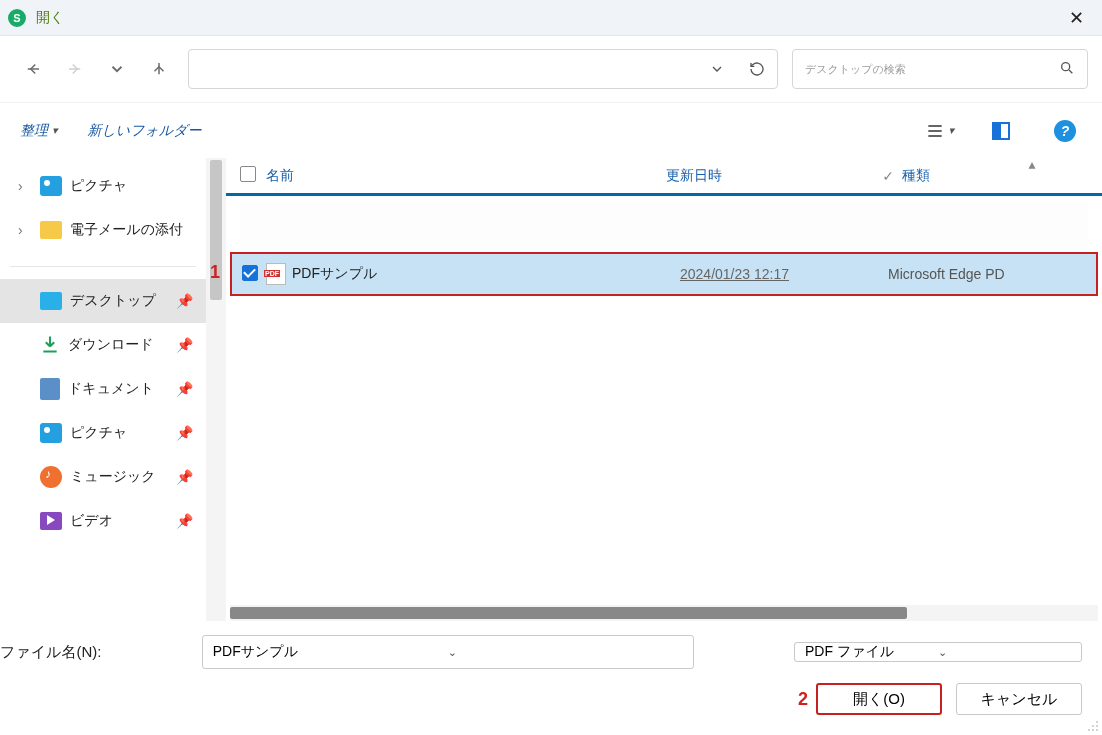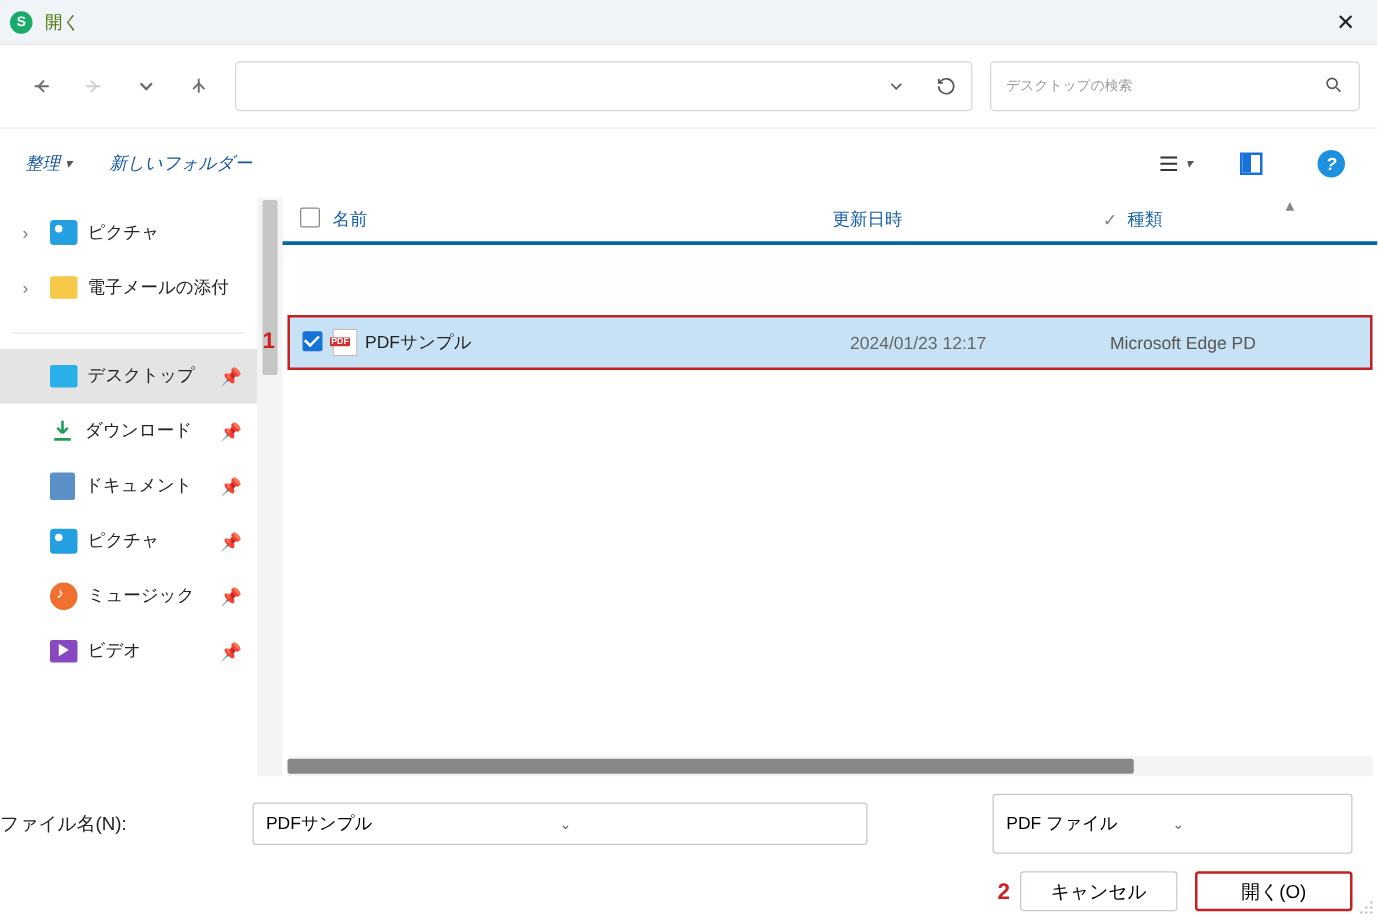--- a/index.html
+++ b/index.html
@@ -74,34 +74,34 @@
 
 .file-rows{flex:1;position:relative;}
 .blur-row{height:48px;margin:6px 14px 2px 14px;background:#fdfdfd;}
 .file-row{height:44px;display:flex;align-items:center;margin:0 4px;padding-left:10px;font-size:15px;position:relative;}
 .file-row.selected{background:#c7e2f4;border:2px solid #c62020;}
 .file-row .fr-chk{width:24px;}
 .file-row .fr-ico{width:26px;display:flex;align-items:center;}
 .pdf-ico{width:20px;height:22px;background:#fff;border:1px solid #bbb;position:relative;}
 .pdf-ico::before{content:"PDF";position:absolute;left:-3px;top:6px;background:#d03030;color:#fff;font-size:7px;padding:0 1px;font-weight:bold;}
 .file-row .fr-name{flex:0 0 388px;color:#222;}
-.file-row .fr-date{flex:0 0 208px;color:#666;text-align:left;}
+.file-row .fr-date{flex:0 0 208px;color:#666;text-align:left;text-decoration:underline;}
 .file-row .fr-type{flex:1;color:#555;}
 .callout-1{position:absolute;left:-22px;top:8px;color:#d02020;font-weight:bold;font-size:18px;}
 
 .hscroll{height:16px;background:#f4f4f4;margin:0 4px;position:relative;}
 .hscroll .thumb{position:absolute;left:0;top:2px;height:12px;width:78%;background:#888;border-radius:2px;}
 
 
 .footer{height:114px;padding:14px 20px 10px 0;}
 .fn-row{display:flex;align-items:center;justify-content:space-between;gap:12px;margin-bottom:14px;}
 .fn-label{font-size:15px;color:#222;}
 .fn-input{width:492px;height:34px;border:1px solid #c8c8c8;border-radius:3px;display:flex;align-items:center;padding:0 10px;font-size:15px;}
 .fn-input span{flex:1;}
-.fn-filter{width:288px;height:48px;border:1px solid #c8c8c8;border-radius:3px;display:flex;align-items:center;padding:0 10px;font-size:15px;}
+.fn-filter{width:288px;height:20px;border:1px solid #c8c8c8;border-radius:3px;display:flex;align-items:center;padding:0 10px;font-size:15px;}
 .fn-filter span{flex:1;}
 .btn-row{display:flex;justify-content:flex-end;gap:14px;align-items:center;}
 .btn{width:126px;height:32px;border:1px solid #c8c8c8;border-radius:3px;display:flex;align-items:center;justify-content:center;font-size:15px;background:#fff;}
 .btn.primary{border:2px solid #c62020;}
 .callout-2{color:#d02020;font-weight:bold;font-size:18px;margin-right:-6px;}
 .chev{font-size:11px;color:#555;}
 .resize-grip{position:absolute;right:3px;bottom:3px;width:14px;height:14px;color:#c4c4c4;}
 </style>
 </head>
 <body>
@@ -276,22 +276,22 @@
       <span>PDFサンプル</span>
       <span class="chev">⌄</span>
     </div>
     <div class="fn-filter">
       <span>PDF ファイル</span>
       <span class="chev">⌄</span>
     </div>
   </div>
   <div class="btn-row">
     <span class="callout-2">2</span>
+    <div class="btn primary">開く(O)</div>
     <div class="btn">キャンセル</div>
-    <div class="btn primary">開く(O)</div>
   </div>
 </div>
 <div class="resize-grip">
   <svg viewBox="0 0 14 14">
       <circle cx="12" cy="4" r="1" fill="currentColor"></circle>
       <circle cx="8" cy="8" r="1" fill="currentColor"></circle>
       <circle cx="12" cy="8" r="1" fill="currentColor"></circle>
       <circle cx="4" cy="12" r="1" fill="currentColor"></circle>
       <circle cx="8" cy="12" r="1" fill="currentColor"></circle>
       <circle cx="12" cy="12" r="1" fill="currentColor"></circle>

